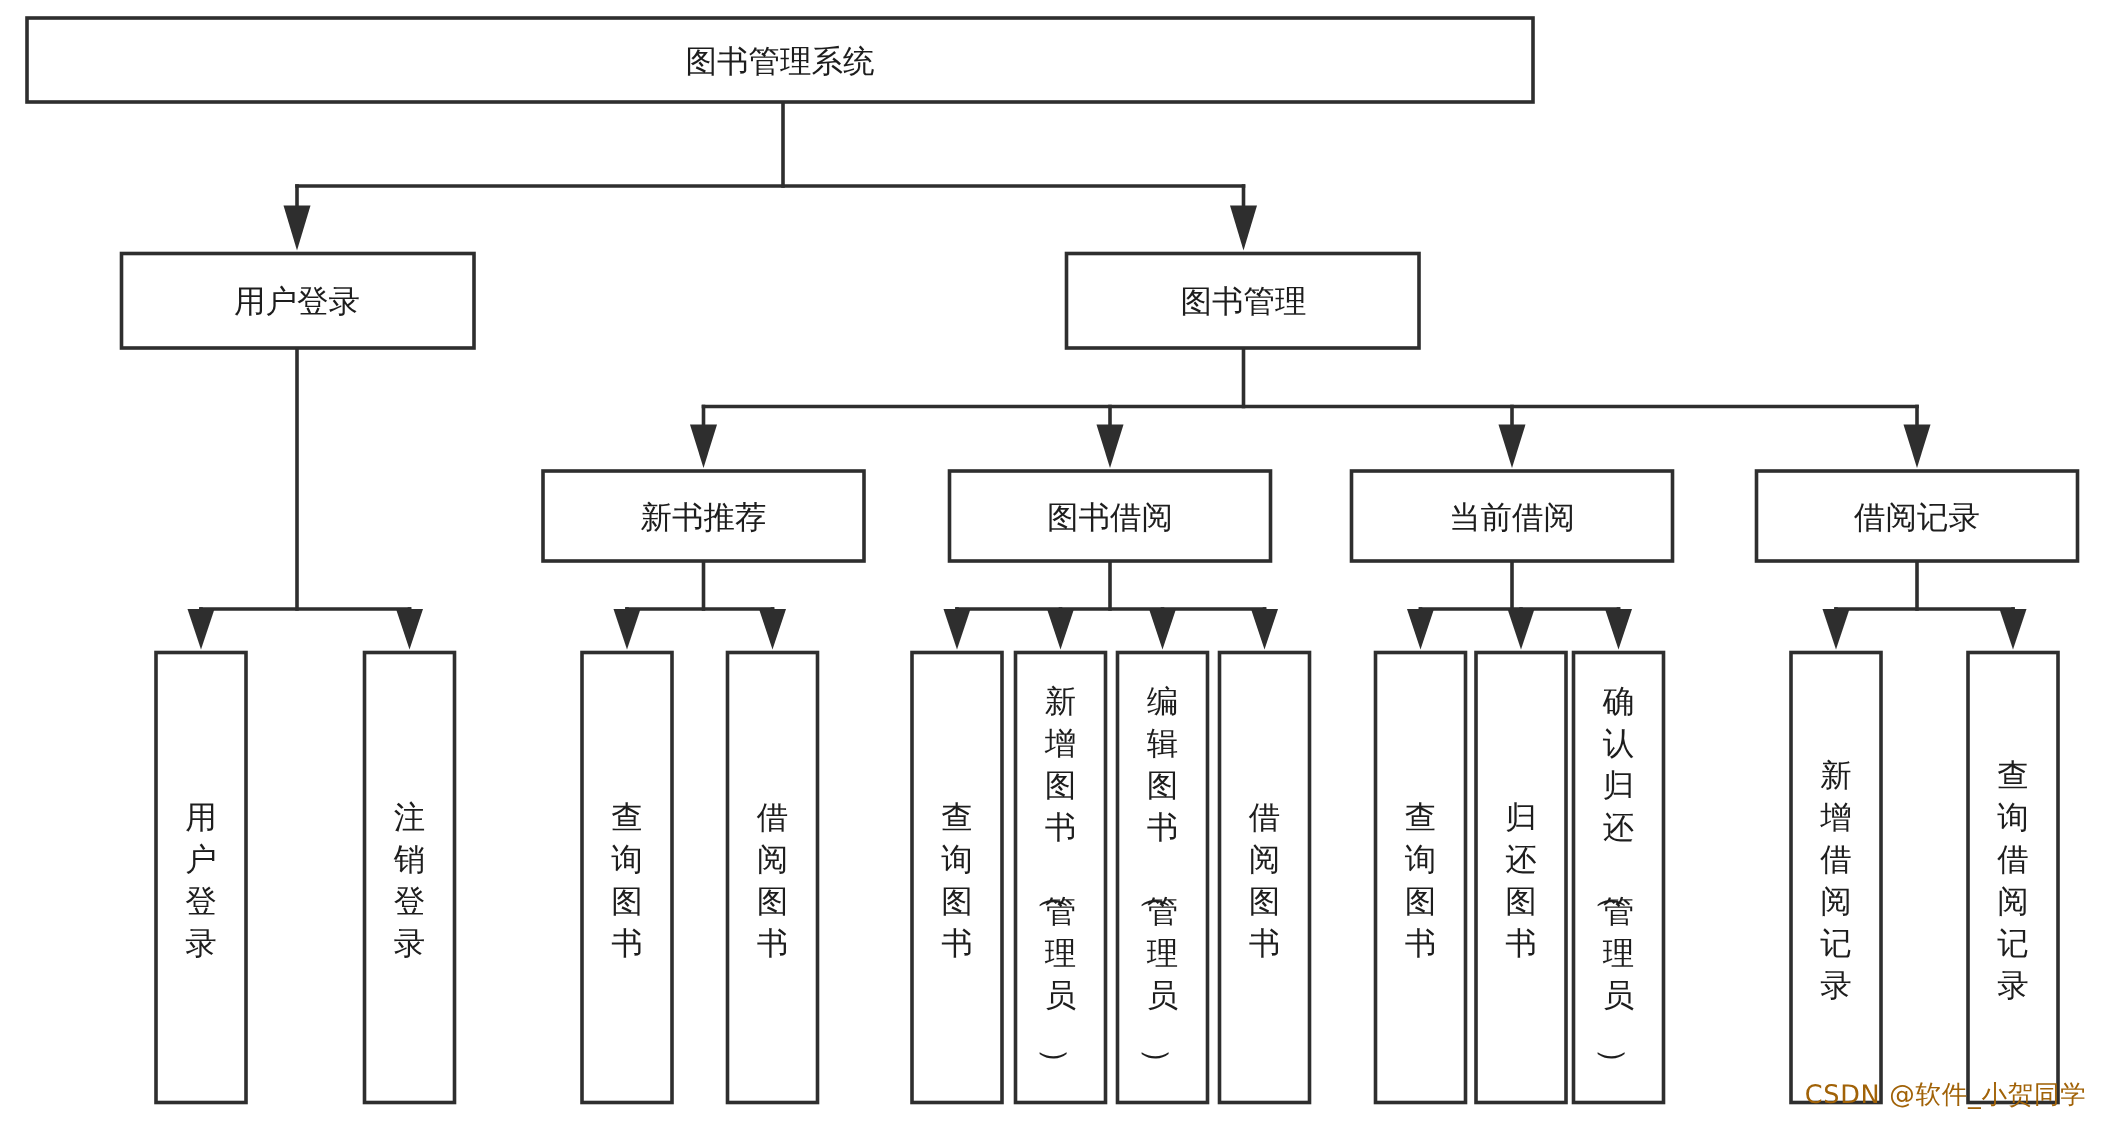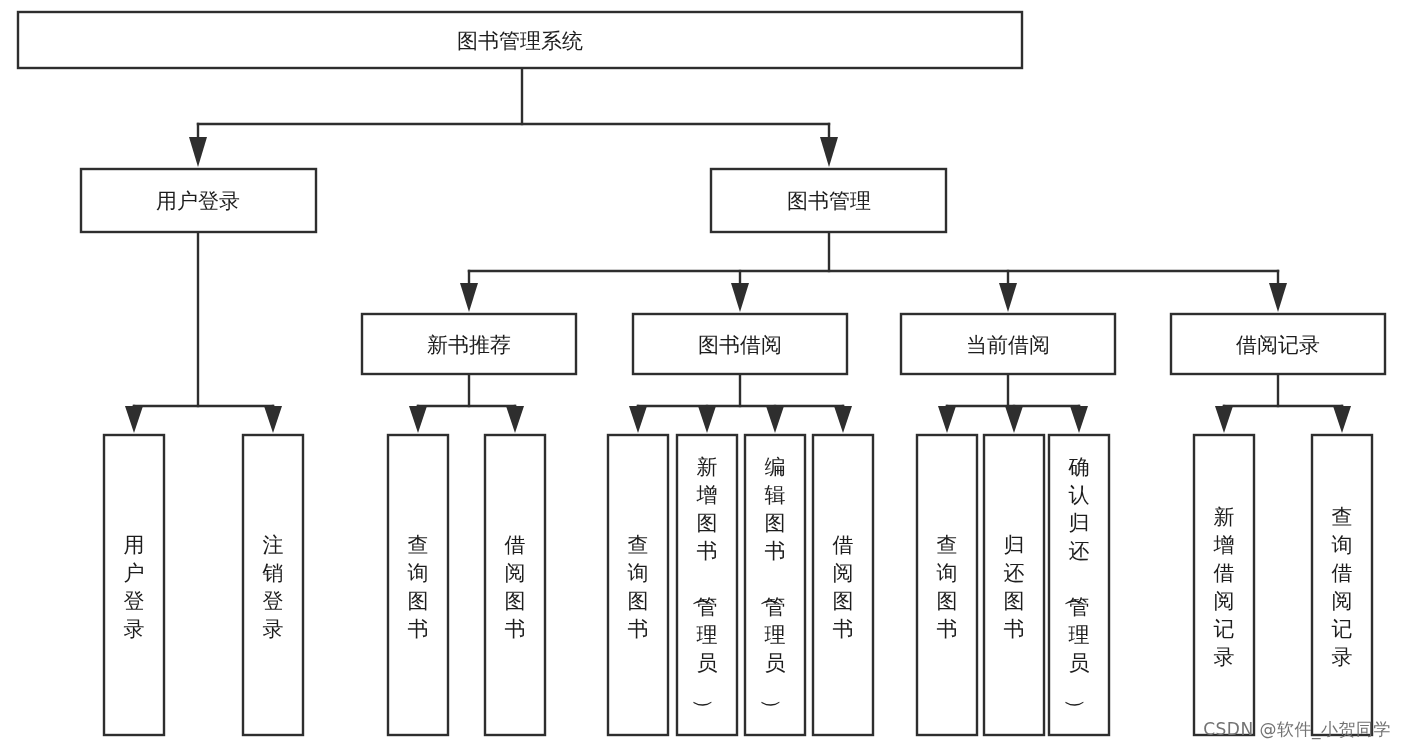--- a/index.html
+++ b/index.html
@@ -53,21 +53,21 @@
     font-size: 21px;
     fill: #1d1d1d;
     text-anchor: middle;
   }
   .watermark {
     position: absolute;
     right: 14px;
     bottom: 6px;
     font-family: "DejaVu Sans", "Liberation Sans", sans-serif;
     font-size: 17px;
-    color: #737373;
+    color: #a16207;
     white-space: nowrap;
     letter-spacing: 0.5px;
   }
 </style>
 </head>
 <body>
 
 <div id="diagram-root">
   <svg class="diagram" viewBox="0 0 1405 747" xmlns="http://www.w3.org/2000/svg">
 

